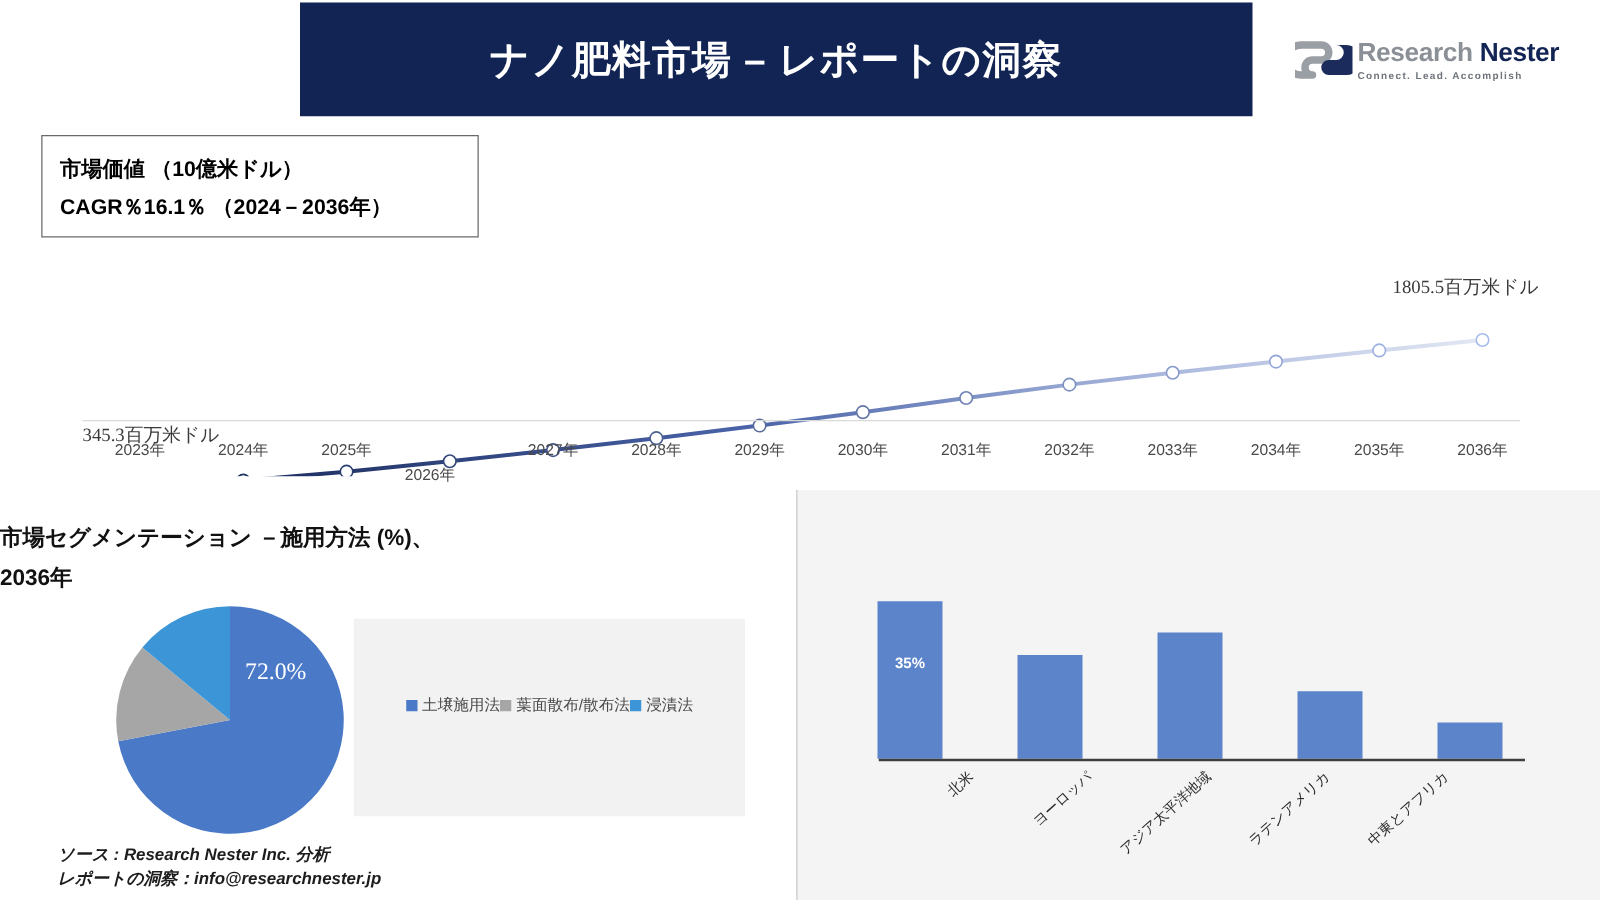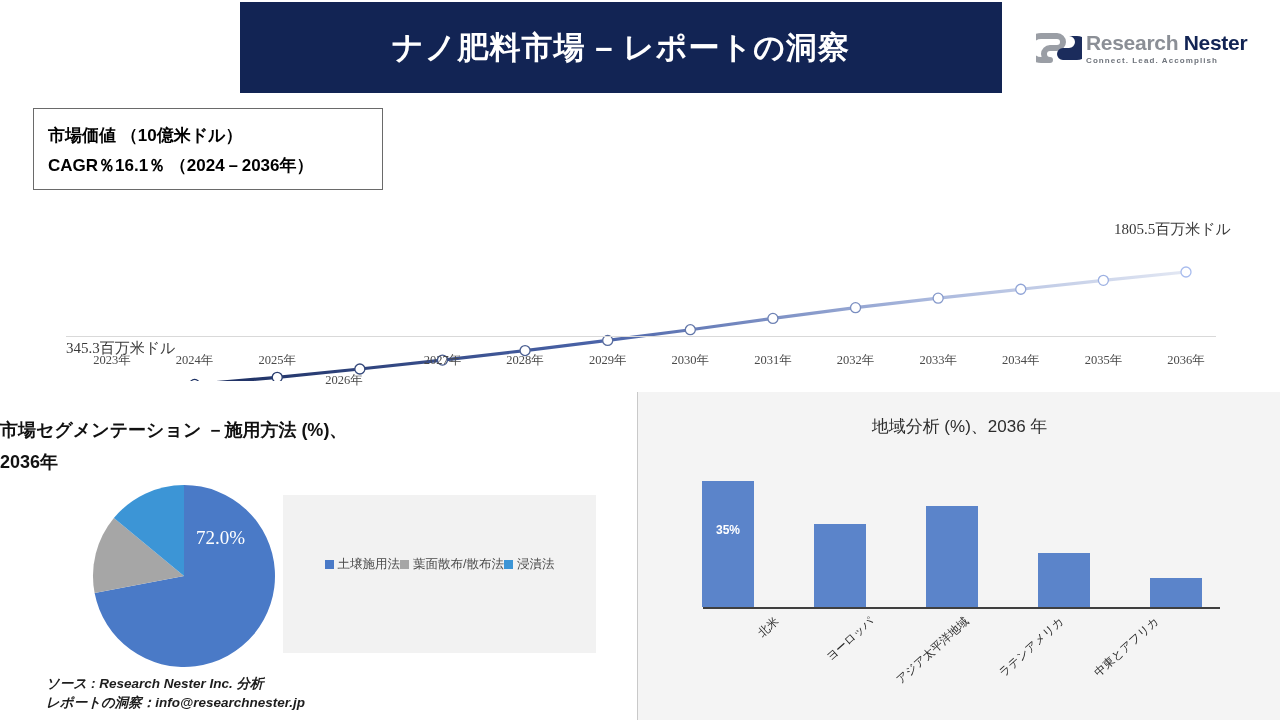--- a/index.html
+++ b/index.html
@@ -121,21 +121,20 @@
     top: 352px;
     width: 1280px;
     height: 22px;
   }
   .year-tick {
     position: absolute;
     font-size: 12.5px;
     color: #4a4a4a;
     transform: translateX(-50%);
     white-space: nowrap;
-    font-family: Liberation Serif, serif;
   }
 
   
   #pie-section {
     position: absolute;
     left: 0;
     top: 392px;
     width: 637px;
     height: 328px;
   }
@@ -378,21 +377,20 @@
         <span>葉面散布/散布法</span>
       </div>
       <div class="legend-item">
         <span class="legend-swatch" style="background: rgb(60, 149, 214);"></span>
         <span>浸漬法</span>
       </div>
     </div>
 </div>
 
 <div id="bar-section">
-  <div id="bar-title">地域分析 (%)、2036 年</div>
   <div id="bars-area">
       <div class="bar-col">
         <div class="bar-value" style="bottom: 70px;">35%</div>
         <div class="bar" style="height: 126px; background: rgb(91, 132, 202);"></div>
       </div>
       <div class="bar-col">
         <div class="bar" style="height: 83px; background: rgb(91, 132, 202);"></div>
       </div>
       <div class="bar-col">
         <div class="bar" style="height: 101px; background: rgb(91, 132, 202);"></div>

